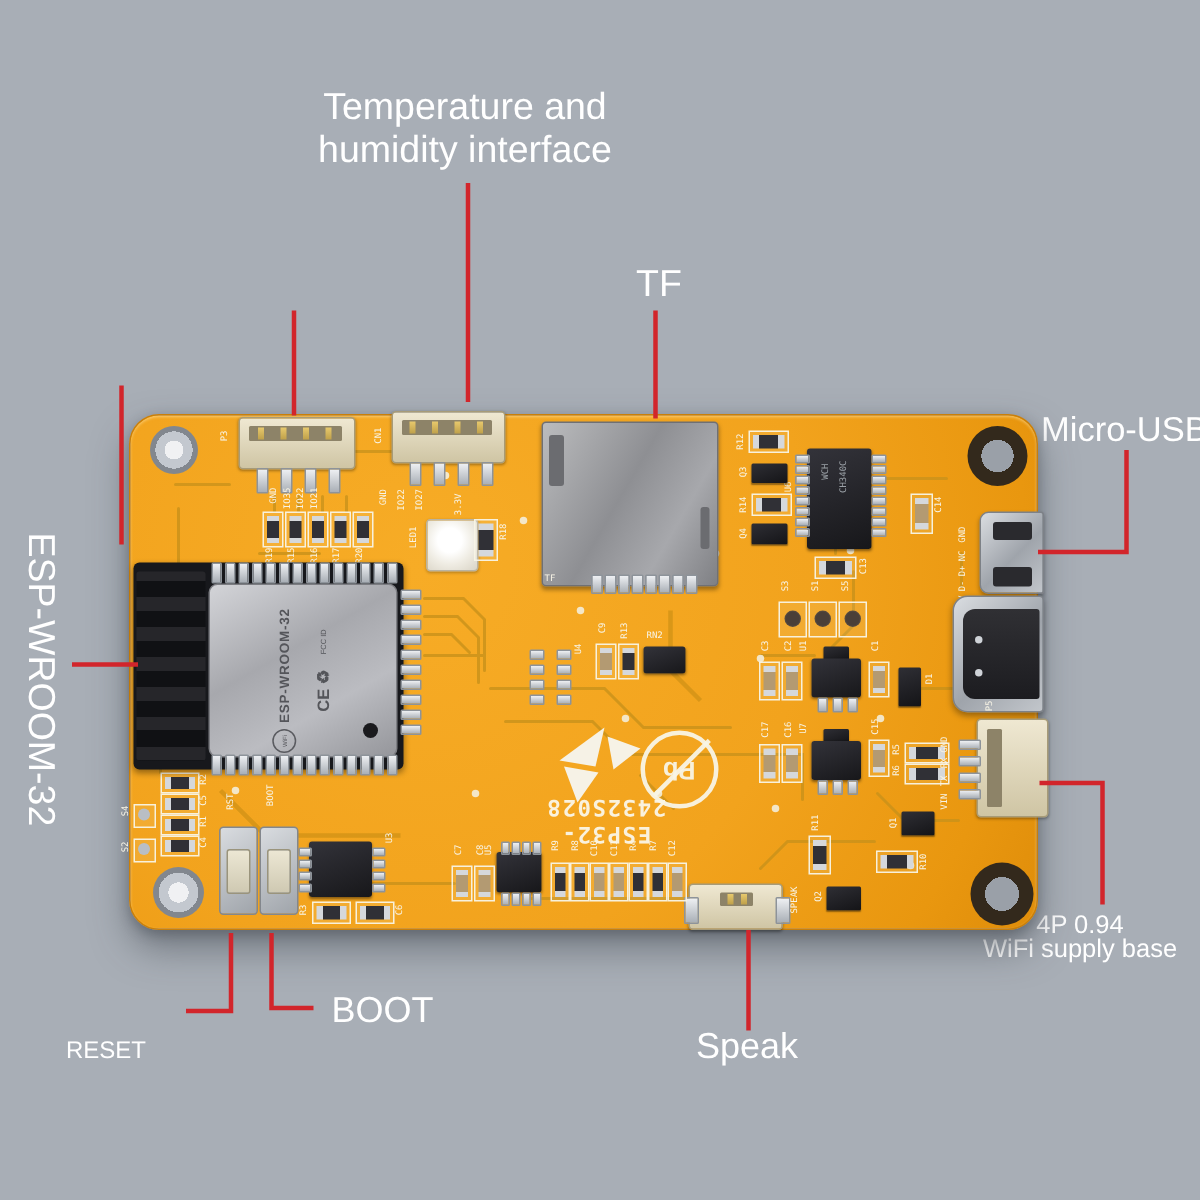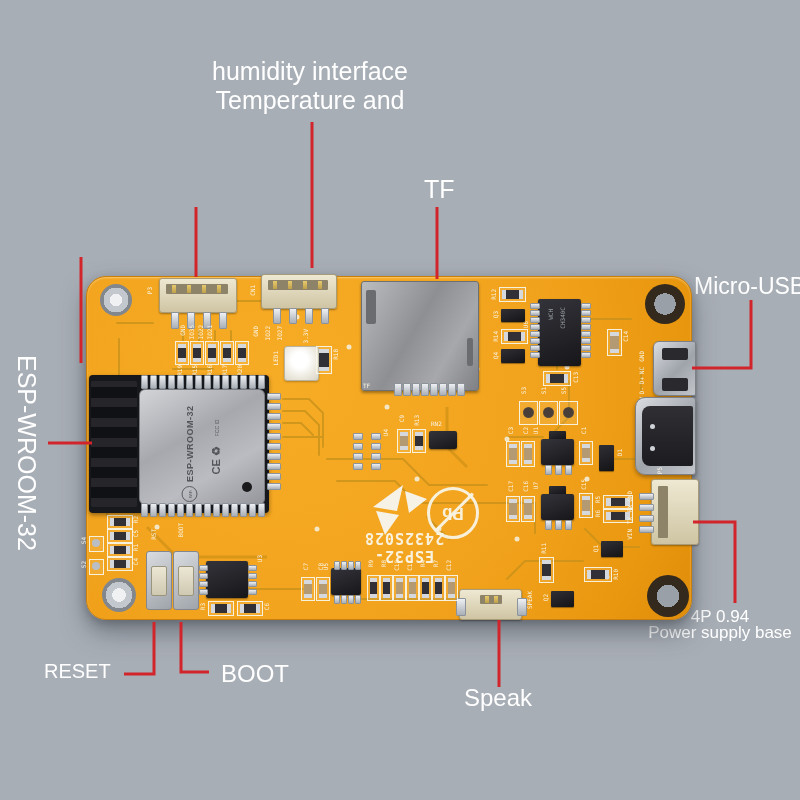--- a/index.html
+++ b/index.html
@@ -40,31 +40,31 @@
   .pb{position:absolute;width:46px;height:46px;border:3px solid rgba(248,244,230,.95);border-radius:50%;display:flex;align-items:center;justify-content:center}
   .pb:before{content:"";position:absolute;left:50%;top:-4px;width:3px;height:52px;background:rgba(248,244,230,.95);transform:rotate(45deg)}
   .pb span{font:bold 17px "Liberation Sans",sans-serif;color:rgba(248,244,230,.95);transform:rotate(180deg)}
 </style>
 </head>
 <body>
 
 <div id="stage">
 
   <div class="lbl" style="left:200px;top:57px;width:220px;text-align:center;font-size:25px;line-height:29px">
+    <div>Temperature and</div>
     <div>humidity interface</div>
-    <div>Temperature and</div>
   </div>
   <div class="lbl" style="left:424px;top:175px;font-size:25px">TF</div>
   <div class="lbl" style="left:12px;top:355px;font-size:25px;writing-mode:vertical-rl">ESP-WROOM-32</div>
   <div class="lbl" style="left:694px;top:273px;font-size:23px">Micro-USB</div>
   <div class="lbl" style="left:640px;top:609px;width:160px;text-align:center;font-size:17px;line-height:16px">
     <div>4P 0.94</div>
-    <div>Power supply base</div>
+    <div>WiFi supply base</div>
   </div>
-  <div class="lbl" style="left:44px;top:660px;font-size:20px">RESET</div>
+  <div class="lbl" style="left:44px;top:692px;font-size:16px">RESET</div>
   <div class="lbl" style="left:221px;top:660px;font-size:24px">BOOT</div>
   <div class="lbl" style="left:464px;top:684px;font-size:24px">Speak</div>
 
   <div id="board">
 
     <svg class="traces" width="604" height="342" viewBox="0 0 604 342">
       <g stroke="var(--trace-color)" stroke-width="2" fill="none" opacity="0.8" stroke-linecap="round">
         <path d="M30,46 H66 M20,120 V238 M32,62 v52 l12,12"></path>
         <path d="M150,24 h86 M96,54 v10 M112,54 v10 M128,54 v10 M144,54 v10"></path>
         <path d="M196,122 h26 l14,14 v34 M196,134 h22 l14,14 v30 M196,146 h18 l12,12 M196,160 h40"></path>

